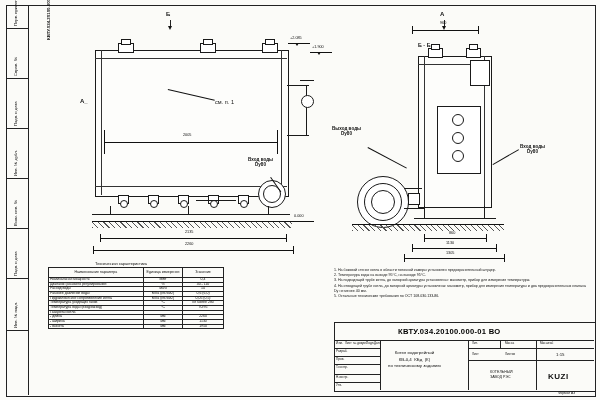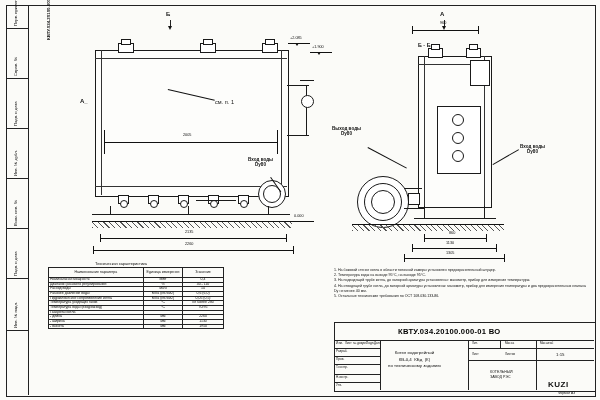--- a/index.html
+++ b/index.html
@@ -328,19 +328,19 @@
   <div class="vline" style="left:500px;top:340px;width:0.8px;height:8px;"></div>
   <div class="txt" style="left:472px;top:342px;font-size:3.1px;">Лит.</div>
   <div class="txt" style="left:505px;top:342px;font-size:3.1px;">Масса</div>
   <div class="txt" style="left:540px;top:342px;font-size:3.1px;">Масштаб</div>
   <div class="txt" style="left:556px;top:352px;font-size:4.4px;">1:15</div>
 
   <div class="hline" style="left:468px;top:360px;width:126px;height:0.8px;"></div>
   <div class="txt" style="left:472px;top:353px;font-size:3.1px;">Лист</div>
   <div class="txt" style="left:505px;top:353px;font-size:3.1px;">Листов</div>
 
-  <div class="logo" style="left:548px;top:380px;">KUZI</div>
+  <div class="logo" style="left:548px;top:372px;">KUZI</div>
   <div class="txt" style="left:490px;top:370px;font-size:3.6px;white-space:pre;line-height:1.4;">КОТЕЛЬНЫЙ
 ЗАВОД РЭС</div>
 
   <div class="txt" style="left:558px;top:392px;font-size:3.4px;">Формат А3</div>
 
 </div>
 
 </body></html>

